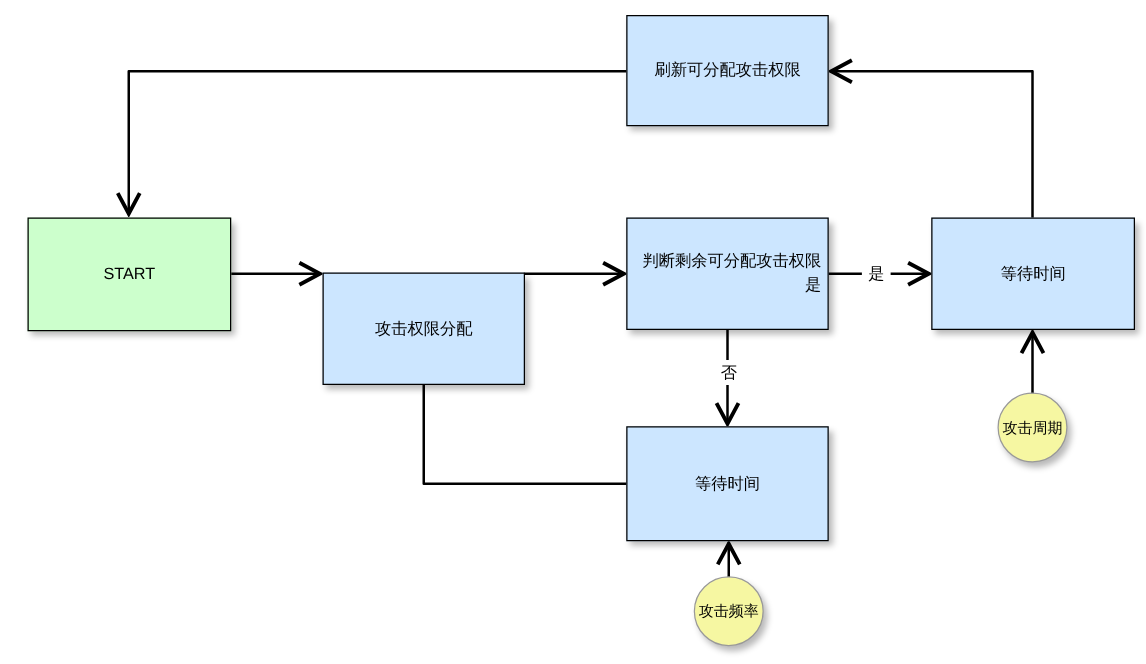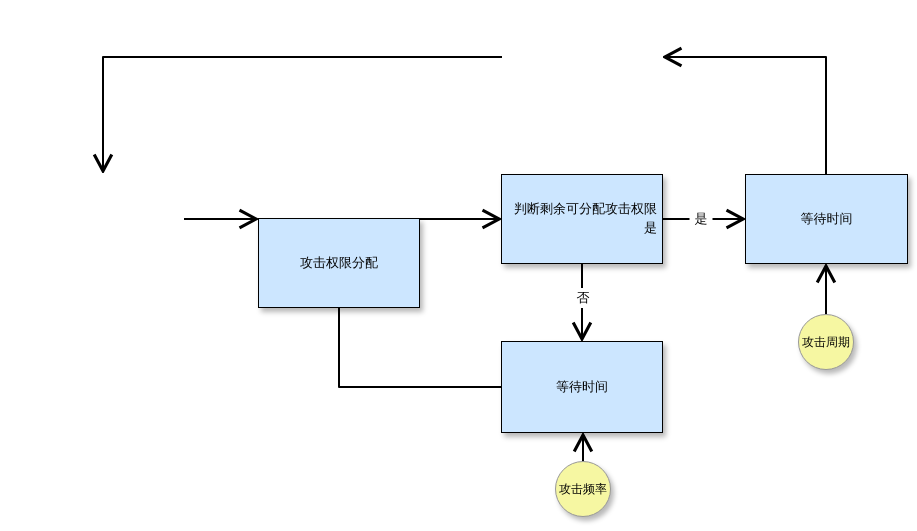--- a/index.html
+++ b/index.html
@@ -95,21 +95,27 @@
     <path class="edge" d="M185,219 H256" marker-end="url(#arrow)"></path>
     <path class="edge" d="M420,219 H499" marker-end="url(#arrow)"></path>
     <path class="edge" d="M663,219 H743" marker-end="url(#arrow)"></path>
     <path class="edge" d="M582,264 V339" marker-end="url(#arrow)"></path>
     <path class="edge" d="M501,387 H339 V266" marker-end="url(#arrow)"></path>
     <path class="edge" d="M826,174 V57 H665" marker-end="url(#arrow)"></path>
     <path class="edge" d="M826,314 V266" marker-end="url(#arrow)"></path>
     <path class="edge" d="M583,461 V435" marker-end="url(#arrow)"></path>
   </svg>
 
+  <div class="node node--process node--refresh">
+    <span>刷新可分配攻击权限</span>
+  </div>
 
+  <div class="node node--start node--start-pos">
+    <span>START</span>
+  </div>
 
   <div class="node node--process node--alloc">
     <span>攻击权限分配</span>
   </div>
 
   <div class="node node--process node--decision">
     <span>
       <span class="line">判断剩余可分配攻击权限是</span>
     </span>
   </div>

